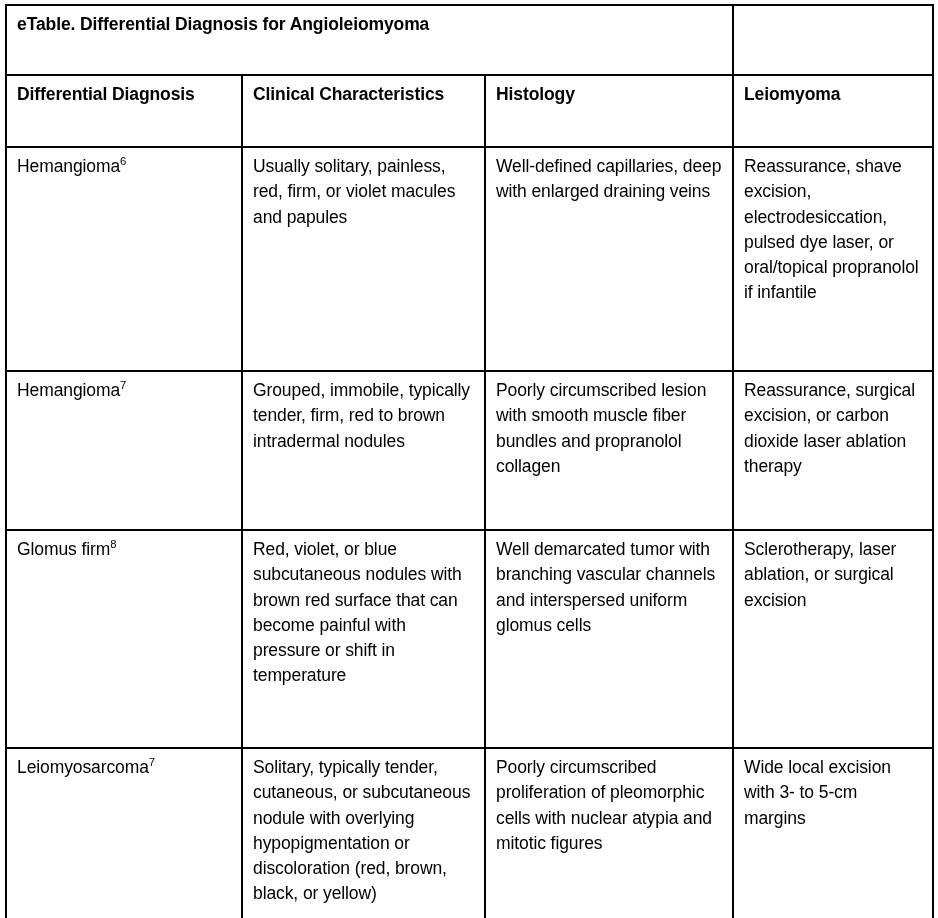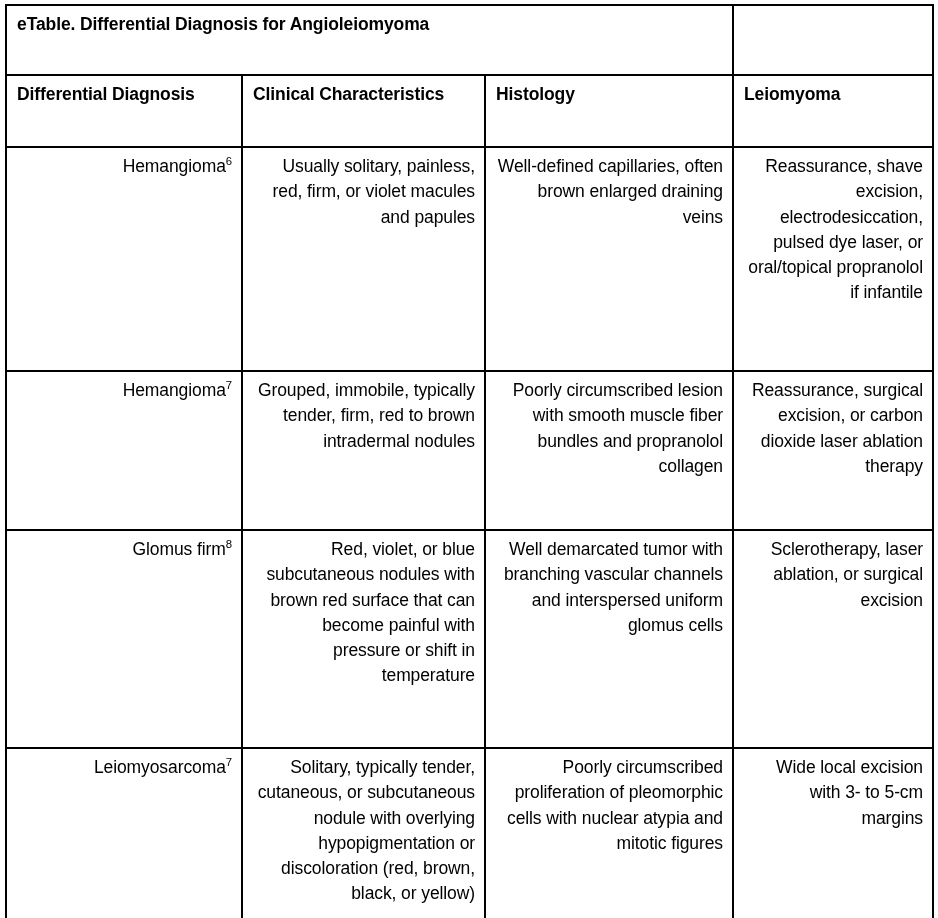--- a/index.html
+++ b/index.html
@@ -55,21 +55,20 @@
     height: 58px;
     padding-top: 8px;
   }
   tr.row-hemangioma td { height: 210px; }
   tr.row-leiomyoma td { height: 145px; }
   tr.row-glomus td { height: 204px; }
   tr.row-leiomyosarcoma td { height: 239px; }
 
   td.body-cell {
     font-weight: normal;
-    text-align: right;
   }
   sup {
     font-size: 0.65em;
     vertical-align: super;
     line-height: 0;
   }
   .name-text {
     display: inline;
   }
 </style>
@@ -95,21 +94,21 @@
       <tr>
         <td class="head">Differential Diagnosis</td>
         <td class="head">Clinical Characteristics</td>
         <td class="head">Histology</td>
         <td class="head">Leiomyoma</td>
       </tr>
 
       <tr class="row-hemangioma">
         <td class="body-cell"><span class="name-text">Hemangioma</span><sup>6</sup></td>
         <td class="body-cell">Usually solitary, painless, red, firm, or violet macules and papules</td>
-        <td class="body-cell">Well-defined capillaries, often brown enlarged draining veins</td>
+        <td class="body-cell">Well-defined capillaries, deep with enlarged draining veins</td>
         <td class="body-cell">Reassurance, shave excision, electrodesiccation, pulsed dye laser, or oral/topical propranolol if infantile</td>
       </tr>
 
       <tr class="row-leiomyoma">
         <td class="body-cell"><span class="name-text">Hemangioma</span><sup>7</sup></td>
         <td class="body-cell">Grouped, immobile, typically tender, firm, red to brown intradermal nodules</td>
         <td class="body-cell">Poorly circumscribed lesion with smooth muscle fiber bundles and propranolol collagen</td>
         <td class="body-cell">Reassurance, surgical excision, or carbon dioxide laser ablation therapy</td>
       </tr>
 

